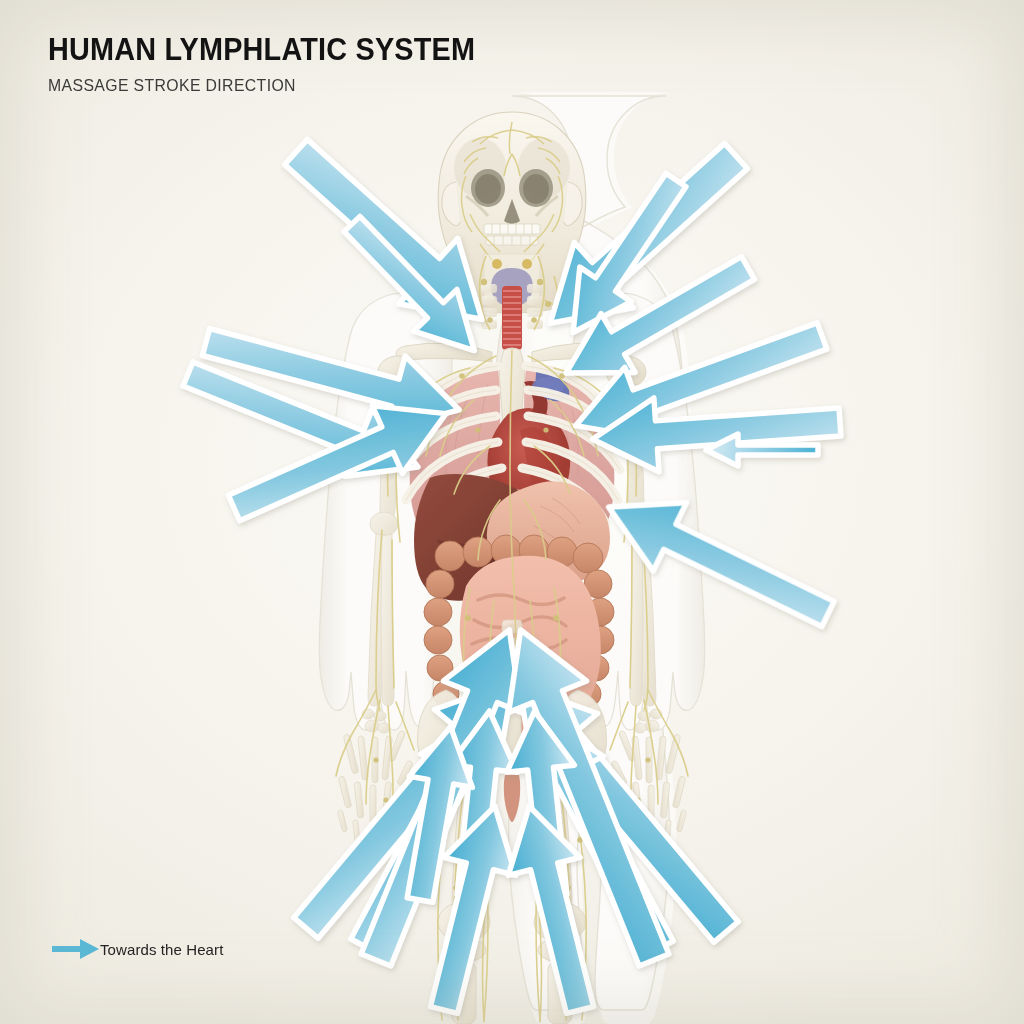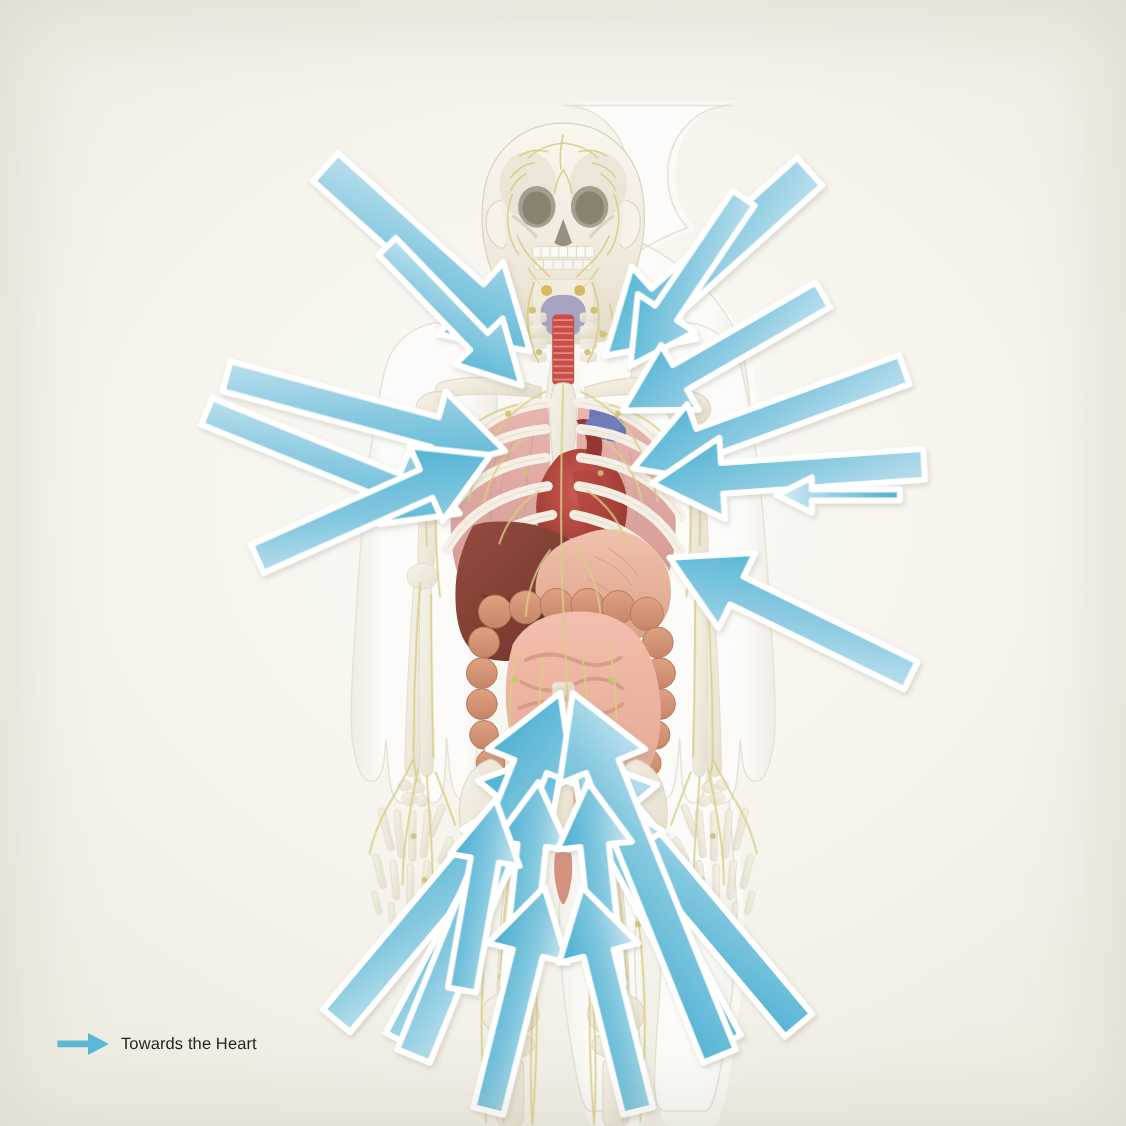--- a/index.html
+++ b/index.html
@@ -32,21 +32,21 @@
     white-space:nowrap;
   }
   .subtitle{
     margin-top:12px;font-size:17px;font-weight:400;letter-spacing:.4px;
     color:#3a3a38;line-height:1;
     transform:scaleX(.93);transform-origin:left center;
     white-space:nowrap;
   }
 
   
-  .legend{position:absolute;left:52px;top:938px;display:flex;align-items:center;gap:10px;}
+  .legend{position:absolute;left:52px;top:938px;display:flex;align-items:center;}
   .legend-label{font-size:15px;color:#232323;letter-spacing:.1px;white-space:nowrap;}
 
   
   #figure{position:absolute;left:0;top:0;width:1024px;height:1024px;}
 </style>
 </head>
 <body>
 
 <div id="stage">
 
@@ -574,20 +574,24 @@
         <path fill="url(#gUP)" d="M0 -13 H120 V-32 L176 0 L120 32 V13 H0 Z"></path>
       </g>
 
     </g>
 
     <rect x="0" y="0" width="1024" height="1024" fill="#fffdf6" opacity=".05"></rect>
   </svg>
 
   <div class="bg-edge"></div>
 
+  <div class="title-block">
+    <div class="title">HUMAN LYMPHLATIC SYSTEM</div>
+    <div class="subtitle">MASSAGE STROKE DIRECTION</div>
+  </div>
 
   <div class="legend">
     <svg width="48" height="22" viewBox="0 0 48 22">
       <path d="M0 8 H28 V1 L47 11 L28 21 V14 H0 Z" fill="#5bb8d4"></path>
     </svg>
     <span class="legend-label">Towards the Heart</span>
   </div>
 
 </div>
 

